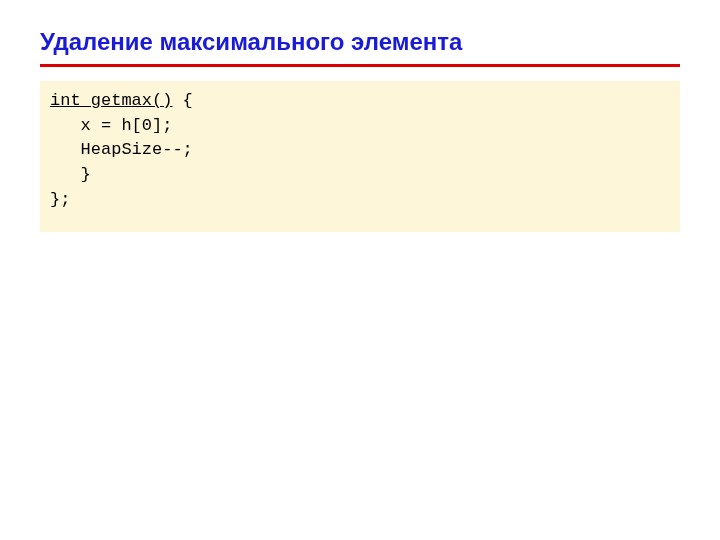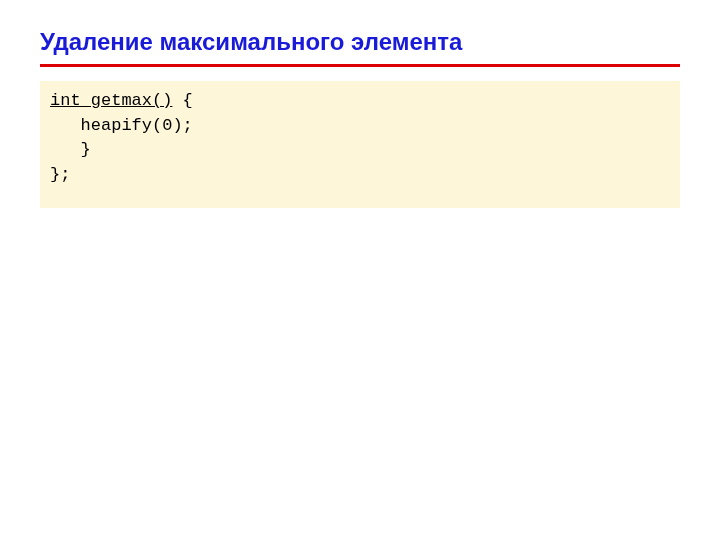--- a/index.html
+++ b/index.html
@@ -52,17 +52,18 @@
     }
   </style>
 </head>
 <body>
 
 <div class="slide">
   <h1 class="title">Удаление максимального элемента</h1>
   <div class="red-line"></div>
   <div class="code-block">
     <div class="code-line"><span class="underline">int getmax()</span><span> {</span></div>
-    <div class="code-line">   heapify(0);</div>
+    <div class="code-line">   x = h[0];</div>
+    <div class="code-line">   HeapSize--;</div>
     <div class="code-line">   }</div>
     <div class="code-line">};</div>
   </div>
 </div>
 
 </body></html>

